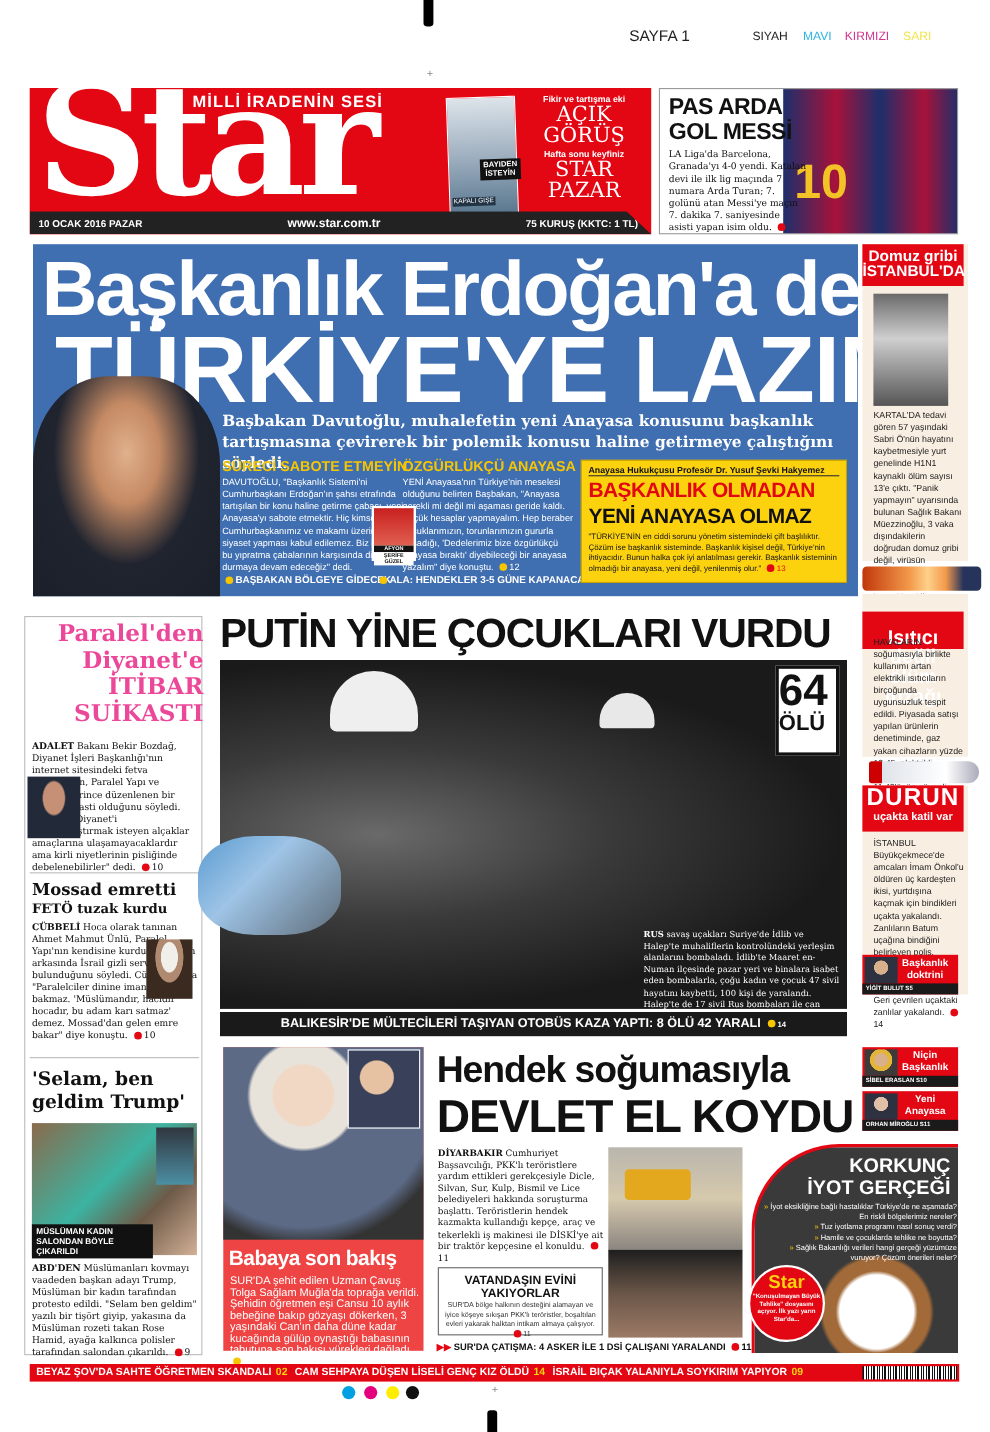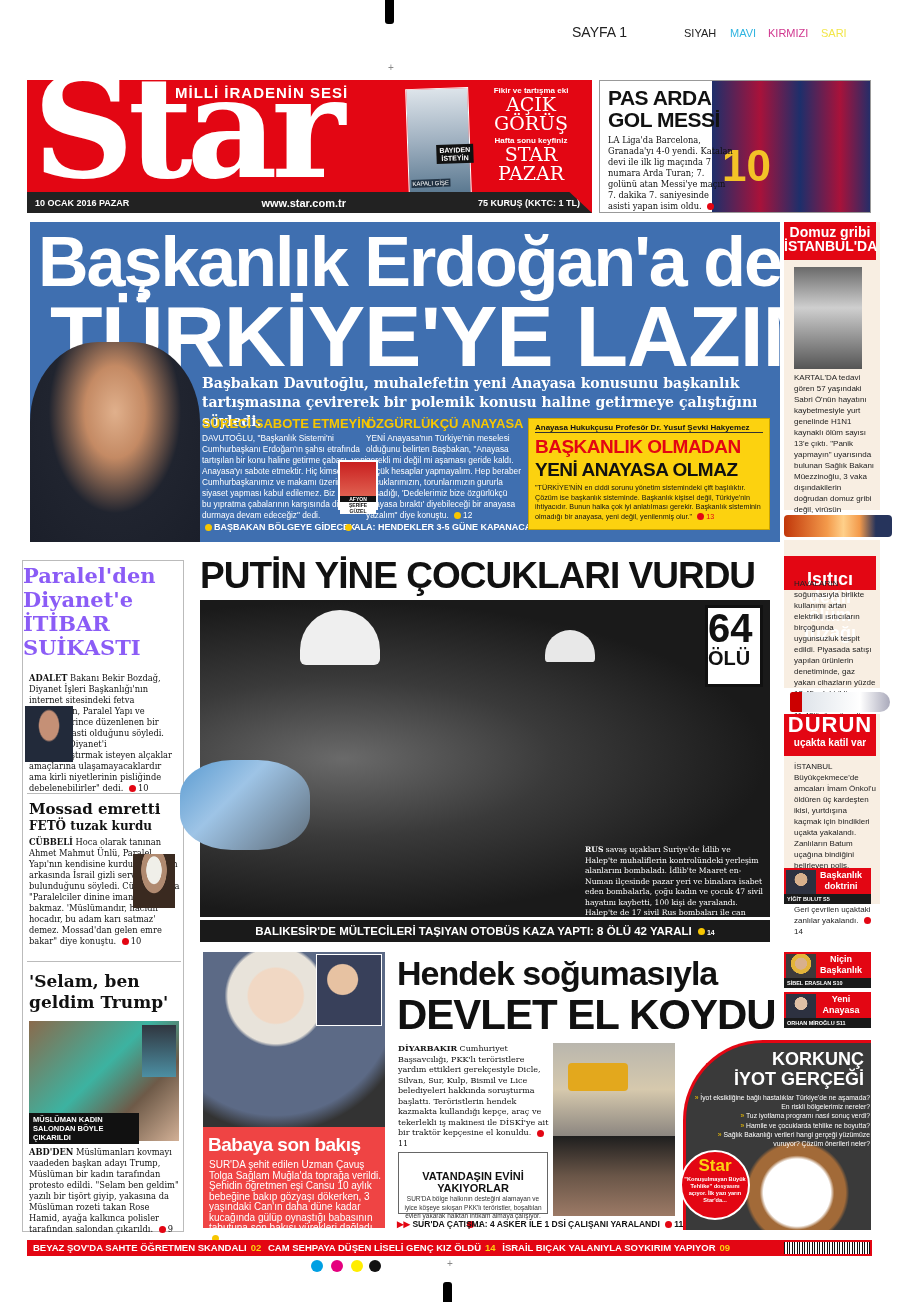--- a/index.html
+++ b/index.html
@@ -66,21 +66,21 @@
 #dr-head{left:0;top:0;width:92px;height:42px}
 #dr-head .a{font-size:22px;letter-spacing:1px}
 #dr-head .b{font-size:10px;margin-top:2px}
 #dr-text{left:10px;top:47px;width:82px}
 .col-card{left:784px;width:87px;height:36px;background:#e30613}
 .col-card .pic{position:absolute;left:2px;top:2px;width:30px;height:24px;background:radial-gradient(circle at 50% 40%,#d8b08c 0 30%,#2d3140 32%)}
 .col-card .t{position:absolute;right:4px;top:2px;color:#fff;font-weight:bold;font-size:9px;text-align:center;line-height:11px;width:52px}
 .col-card .n{position:absolute;left:0;bottom:0;width:100%;height:10px;background:#1a1a1a;color:#fff;font-size:5.5px;font-weight:bold;padding-left:3px;line-height:10px}
 
 #lc{left:22px;top:560px;width:162px;height:672px;border:1px solid #bbb}
-#par-head{left:0;top:3px;width:162px;text-align:left;font-family:"DejaVu Serif",serif;font-weight:bold;color:#8b5cf6;font-size:21px;line-height:24px}
+#par-head{left:0;top:3px;width:162px;text-align:right;font-family:"DejaVu Serif",serif;font-weight:bold;color:#ec4899;font-size:21px;line-height:24px}
 #par-text{left:6px;top:112px;width:152px;font-family:"DejaVu Serif",serif;font-size:8.3px;line-height:11px}
 #bozdag{left:2px;top:145px;width:48px;height:56px;background:radial-gradient(ellipse at 50% 35%,#c59076 0 28%,#222a3a 32%)}
 #mos-head{left:6px;top:240px;font-family:"DejaVu Serif",serif;font-weight:bold;font-size:15px;line-height:17px}
 #mos-head .l2{font-size:12px}
 #mos-text{left:6px;top:276px;width:152px;font-family:"DejaVu Serif",serif;font-size:8.3px;line-height:11px}
 #cubbeli{left:110px;top:293px;width:42px;height:54px;background:radial-gradient(ellipse at 50% 30%,#f0efe9 0 25%,#b08a70 27% 42%,#3a2a20 44%)}
 #sel-head{left:6px;top:410px;font-family:"DejaVu Serif",serif;font-weight:bold;font-size:17px;line-height:21px}
 #sel-photo{left:6px;top:460px;width:150px;height:120px;background:linear-gradient(135deg,#8a6a4c,#3cb3a1 45%,#6e5a48 70%,#d2b096)}
 #sel-inset{left:113px;top:4px;width:34px;height:52px;background:linear-gradient(#30363f,#4c8fa3)}
 #sel-cap{left:0;top:92px;background:#111;color:#fff;font-size:7.5px;font-weight:bold;line-height:9px;padding:2px 4px}
@@ -100,21 +100,21 @@
 #bb-inset{left:113px;top:2px;width:66px;height:72px;background:radial-gradient(circle at 40% 35%,#e7c2a2 0 25%,#38405a 27%);border:1px solid #fff}
 #bb-head{left:5px;top:182px;color:#fff;font-weight:900;font-size:19px;letter-spacing:-0.5px}
 #bb-text{left:6px;top:208px;width:172px;color:#fff;font-size:10px;line-height:10.5px}
 
 #hd-head{left:397px;top:952px;font-weight:900;font-size:34px;line-height:42px;letter-spacing:-1px;white-space:nowrap}
 #hd-text{left:398px;top:1043px;width:155px;font-family:"DejaVu Serif",serif;font-size:8px;line-height:10.5px}
 #hd-photo{left:553px;top:1043px;width:122px;height:93px;background:linear-gradient(#b9b6ad,#d6c9ad 50%,#8c8680)}
 #hd-digger{left:15px;top:20px;width:60px;height:28px;background:#e3a81d;border-radius:4px}
 #fire-photo{left:553px;top:1136px;width:122px;height:80px;background:linear-gradient(#1e1e1e,#6a5648 50%,#9c7a66)}
 #vat{left:398px;top:1152px;width:150px;height:62px;border:1px solid #666;background:#fff;text-align:center}
-#vat-h{font-weight:900;font-size:11px;line-height:12px;margin-top:17px}
+#vat-h{font-weight:900;font-size:11px;line-height:12px;margin-top:5px}
 #vat-t{font-size:6.5px;line-height:8.5px;color:#333;padding:1px 4px}
 #sur{left:397px;top:1219px;font-weight:bold;font-size:8.5px}
 
 #iyot{left:683px;top:1040px;width:188px;height:190px;background:radial-gradient(circle at 60% 80%,#fff 0 18%,#a26a38 20% 26%,#3a3a3a 28%);border-radius:80px 0 0 0;border-top:3px solid #e30613;border-left:3px solid #e30613}
 #iyot-h{left:0;top:6px;width:188px;text-align:right;padding-right:10px;color:#fff;font-weight:900;font-size:18px;line-height:20px}
 #iyot-q{left:8px;top:50px;width:176px;text-align:right;color:#fff;font-size:6.8px;line-height:9.2px}
 #stars{left:680px;top:1150px;width:70px;height:70px;border-radius:50%;background:#e30613;color:#fff;text-align:center;border:2px solid #fff}
 #stars .s{font-size:17px;font-weight:900;color:#fcd20f;line-height:20px;margin-top:4px}
 #stars .t{font-size:5.6px;font-weight:bold;line-height:7px}
 

